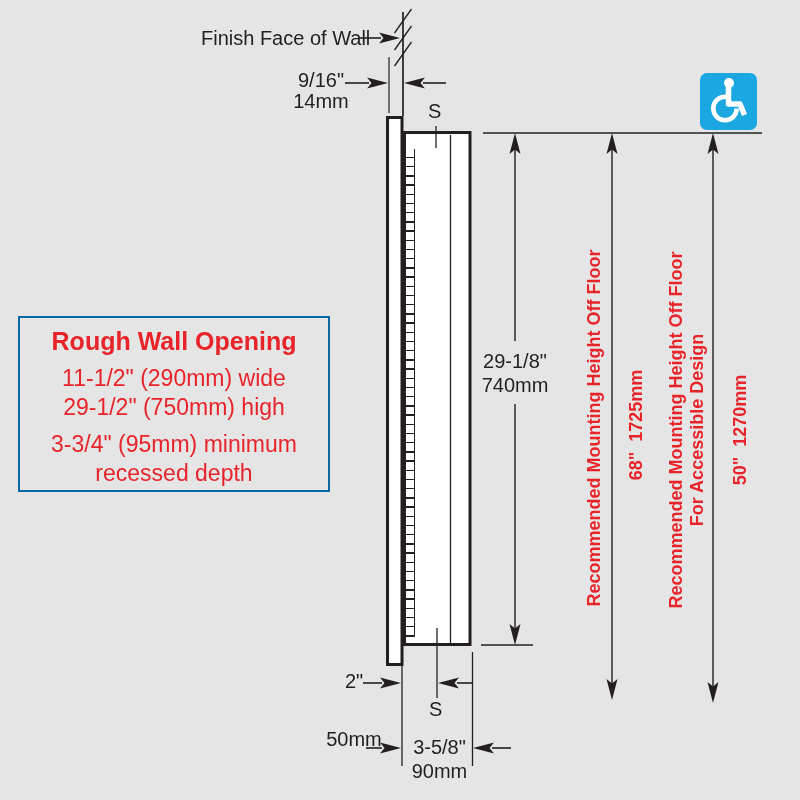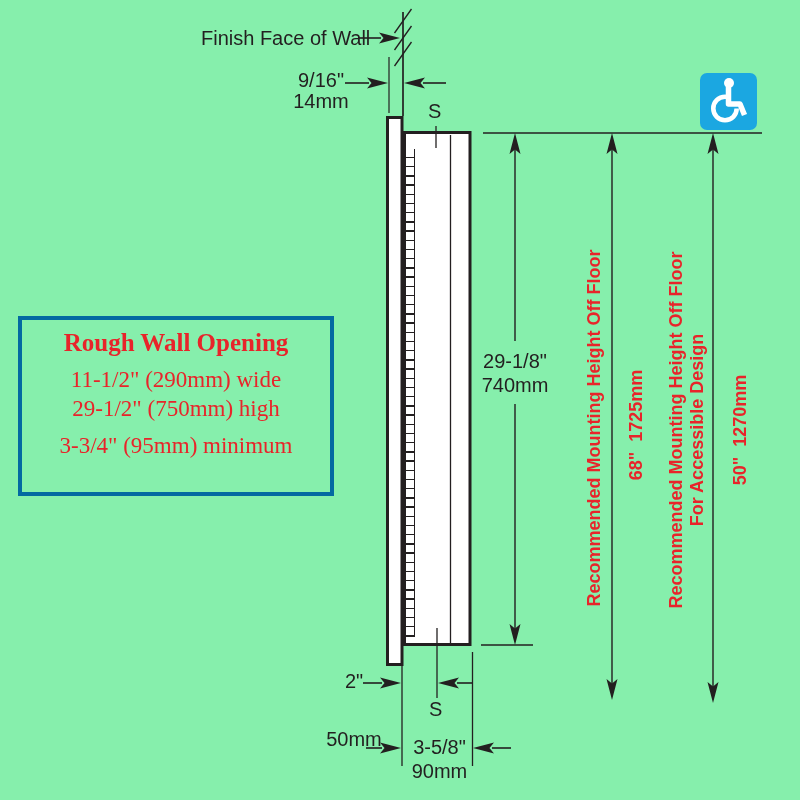--- a/index.html
+++ b/index.html
@@ -1,30 +1,30 @@
 <!DOCTYPE html>
 <html><head>
 <meta charset="utf-8">
 <style>
   html,body{margin:0;padding:0;background:#ffffff;}
-  .canvas{position:relative;width:800px;height:800px;background:#86efac;overflow:hidden;
+  .canvas{position:relative;width:800px;height:800px;background:#e5e5e5;overflow:hidden;
           font-family:"Liberation Sans",sans-serif;color:#231f20;}
   svg.linework{position:absolute;left:0;top:0;}
   .lbl{position:absolute;font-size:20px;line-height:22px;color:#231f20;white-space:nowrap;}
   .col{position:absolute;text-align:center;font-size:20px;color:#231f20;}
   .col div{line-height:24px;}
   .ladder{position:absolute;left:405px;top:149px;width:8px;height:488px;
           border-left:1.4px solid #231f20;border-right:1.4px solid #231f20;
           background:repeating-linear-gradient(to bottom,#ffffff 0px,#ffffff 7.9px,#231f20 7.9px,#231f20 9.2px);}
   .rot{position:absolute;transform:translate(-50%,-50%) rotate(-90deg);
        font-weight:bold;font-size:18px;color:#e8242a;white-space:pre;}
   .rot2{text-align:center;line-height:21px;white-space:nowrap;}
   .rwo-box{position:absolute;left:18px;top:316px;width:308px;height:172px;
-           border:4px solid #0369a1;color:#e8242a;text-align:center;
-           font-family:Liberation Serif, serif;}
+           border:2px solid #0369a1;color:#e8242a;text-align:center;
+           font-family:Liberation Sans, sans-serif;}
   .rwo-title{font-size:25px;font-weight:bold;margin-top:9px;}
   .rwo-line{font-size:23px;line-height:29px;}
   .gap-top{margin-top:8px;}
   .access-icon{position:absolute;left:700px;top:73px;width:57px;height:57px;
                background:#1ba7e1;border-radius:7px;}
 </style>
 </head>
 <body>
 
 <div class="canvas">
@@ -138,20 +138,21 @@
     <div>For Accessible Design</div>
   </div>
 
   <div class="rot" style="left:740px;top:430px;">50"  1270mm</div>
 
   <div class="rwo-box">
     <div class="rwo-title">Rough Wall Opening</div>
     <div class="rwo-line gap-top">11-1/2" (290mm) wide</div>
     <div class="rwo-line">29-1/2" (750mm) high</div>
     <div class="rwo-line gap-top">3-3/4" (95mm) minimum</div>
+    <div class="rwo-line">recessed depth</div>
   </div>
 
   <div class="access-icon">
     <svg width="57" height="57" viewBox="0 0 57 57">
       <circle cx="29" cy="10" r="5" fill="#ffffff"></circle>
       <path d="M28.5 14 L28.5 31 L40 31 L44.5 42" stroke="#ffffff" stroke-width="5.5" fill="none" stroke-linejoin="round"></path>
       <circle cx="25" cy="35.5" r="11.7" stroke="#ffffff" stroke-width="4.6" fill="none" stroke-dasharray="60 13.5"></circle>
     </svg>
   </div>
 

